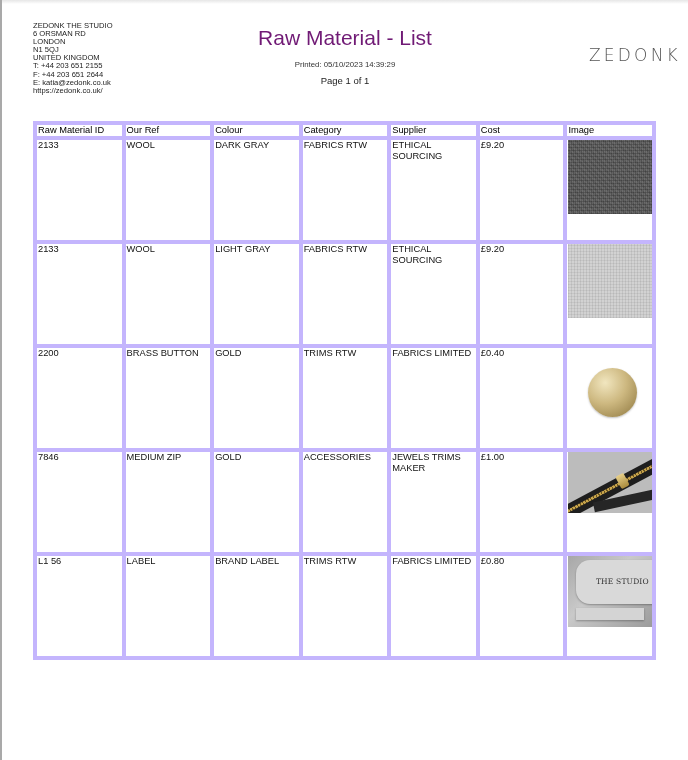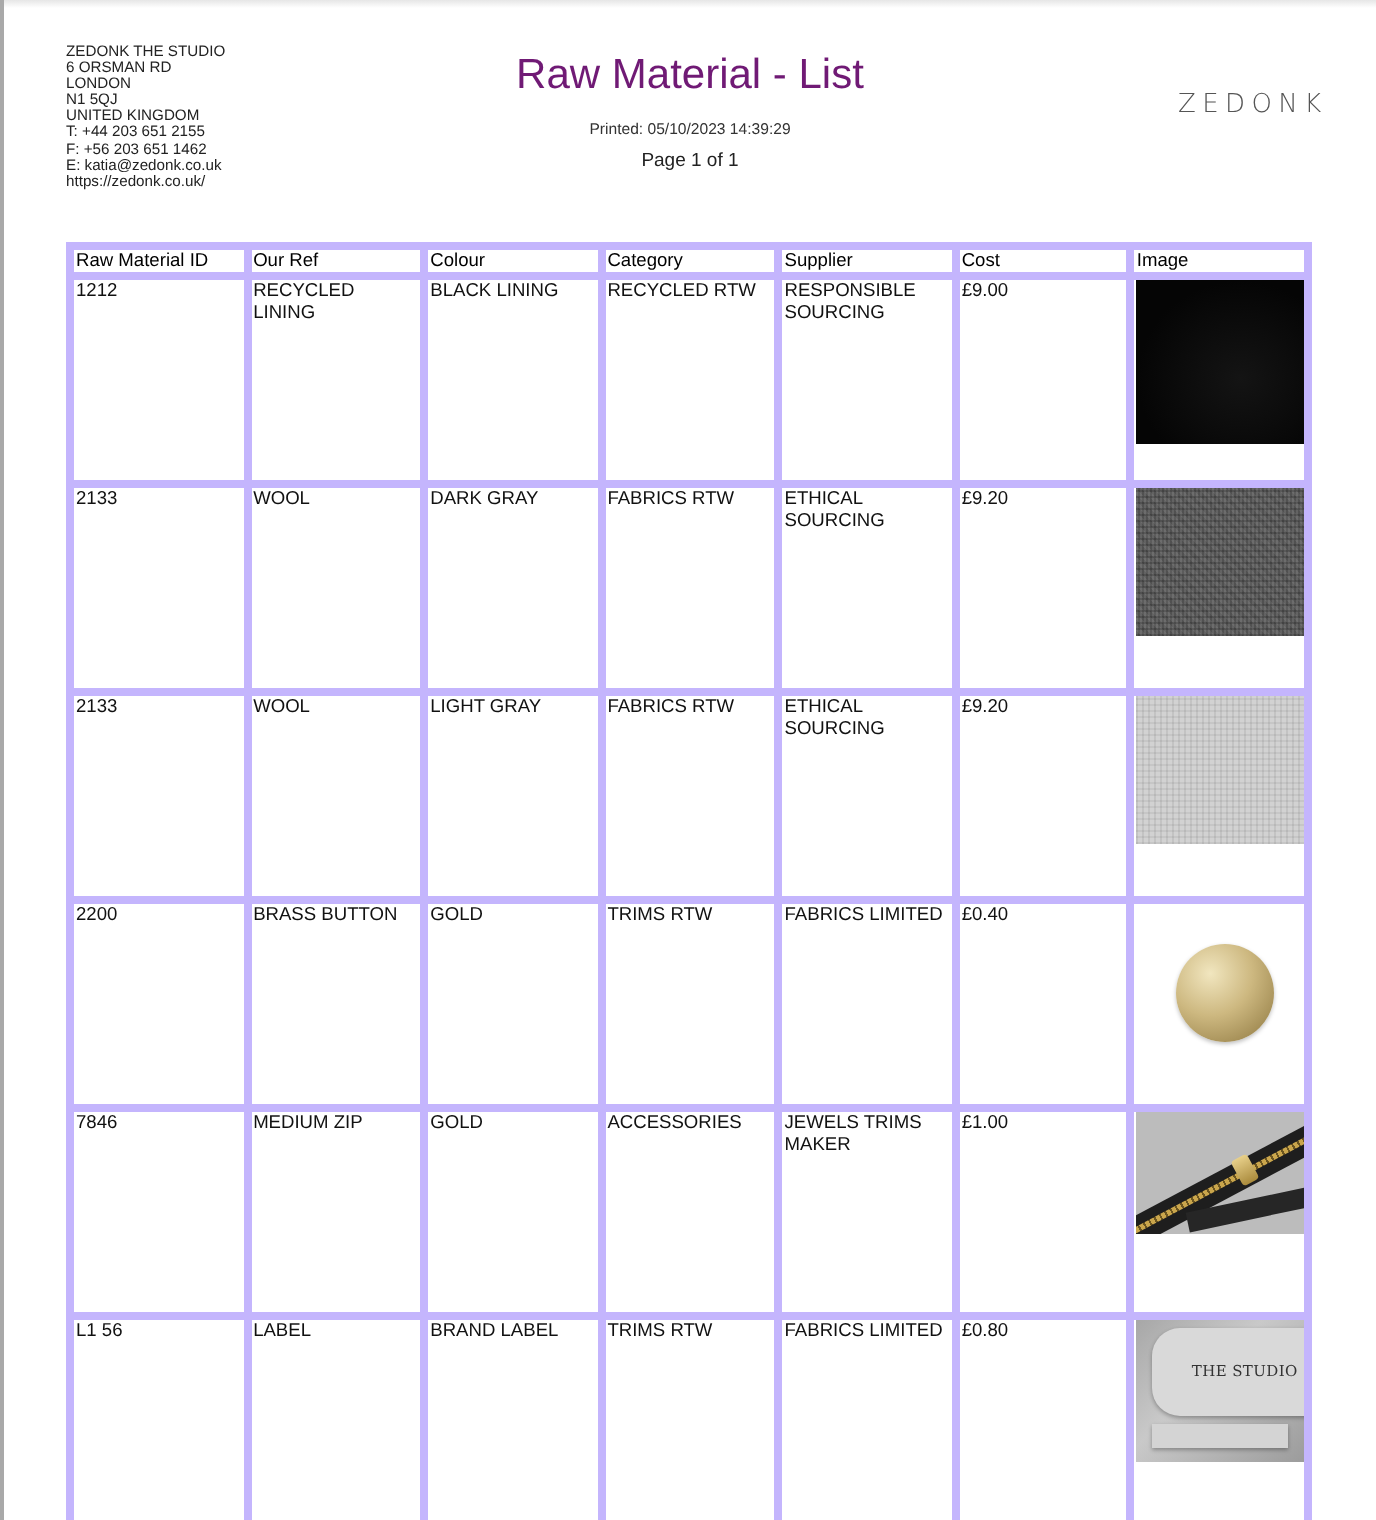--- a/index.html
+++ b/index.html
@@ -23,21 +23,21 @@
     }
     .company-address div { white-space: nowrap; }
     .title-block {
       position: absolute; left: 230px; top: 26px; width: 230px; text-align: center;
     }
     .report-title { font-size: 21px; line-height: 24px; color: #701a75; }
     .printed-line { font-size: 7.8px; margin-top: 10px; color: #333; }
     .page-line { font-size: 9.5px; margin-top: 6px; color: #222; }
     .brand-logo {
       position: absolute; left: 589px; top: 45px;
-      font-size: 13px; letter-spacing: 3.2px; color: #555;
+      font-size: 17px; letter-spacing: 3.2px; color: #555;
       font-family: "DejaVu Sans", sans-serif; font-weight: 200;
     }
 
     table.materials {
       position: absolute; left: 33px; top: 121px;
       border-collapse: collapse; table-layout: fixed;
       width: 623px;
       font-size: 9.3px; color: #111;
     }
     table.materials th, table.materials td {
@@ -137,21 +137,21 @@
 <div class="page-edge-top"></div>
 <div class="page-edge-left"></div>
 
 <div class="company-address">
   <div>ZEDONK THE STUDIO</div>
   <div>6 ORSMAN RD</div>
   <div>LONDON</div>
   <div>N1 5QJ</div>
   <div>UNITED KINGDOM</div>
   <div>T: +44 203 651 2155</div>
-  <div>F: +56 203 651 1462</div>
+  <div>F: +44 203 651 2644</div>
   <div>E: katia@zedonk.co.uk</div>
   <div>https://zedonk.co.uk/</div>
 </div>
 
 <div class="title-block">
   <div class="report-title">Raw Material - List</div>
   <div class="printed-line">Printed: 05/10/2023 14:39:29</div>
   <div class="page-line">Page 1 of 1</div>
 </div>
 
@@ -173,31 +173,20 @@
       <th>Our Ref</th>
       <th>Colour</th>
       <th>Category</th>
       <th>Supplier</th>
       <th>Cost</th>
       <th>Image</th>
     </tr>
   </thead>
   <tbody>
     <tr>
-      <td>1212</td>
-      <td>RECYCLED LINING</td>
-      <td>BLACK LINING</td>
-      <td>RECYCLED RTW</td>
-      <td>RESPONSIBLE SOURCING</td>
-      <td>£9.00</td>
-      <td class="image-cell">
-        <div class="thumb swatch-black"></div>
-      </td>
-    </tr>
-    <tr>
       <td>2133</td>
       <td>WOOL</td>
       <td>DARK GRAY</td>
       <td>FABRICS RTW</td>
       <td>ETHICAL SOURCING</td>
       <td>£9.20</td>
       <td class="image-cell">
         <div class="thumb swatch-dark-gray"></div>
       </td>
     </tr>

